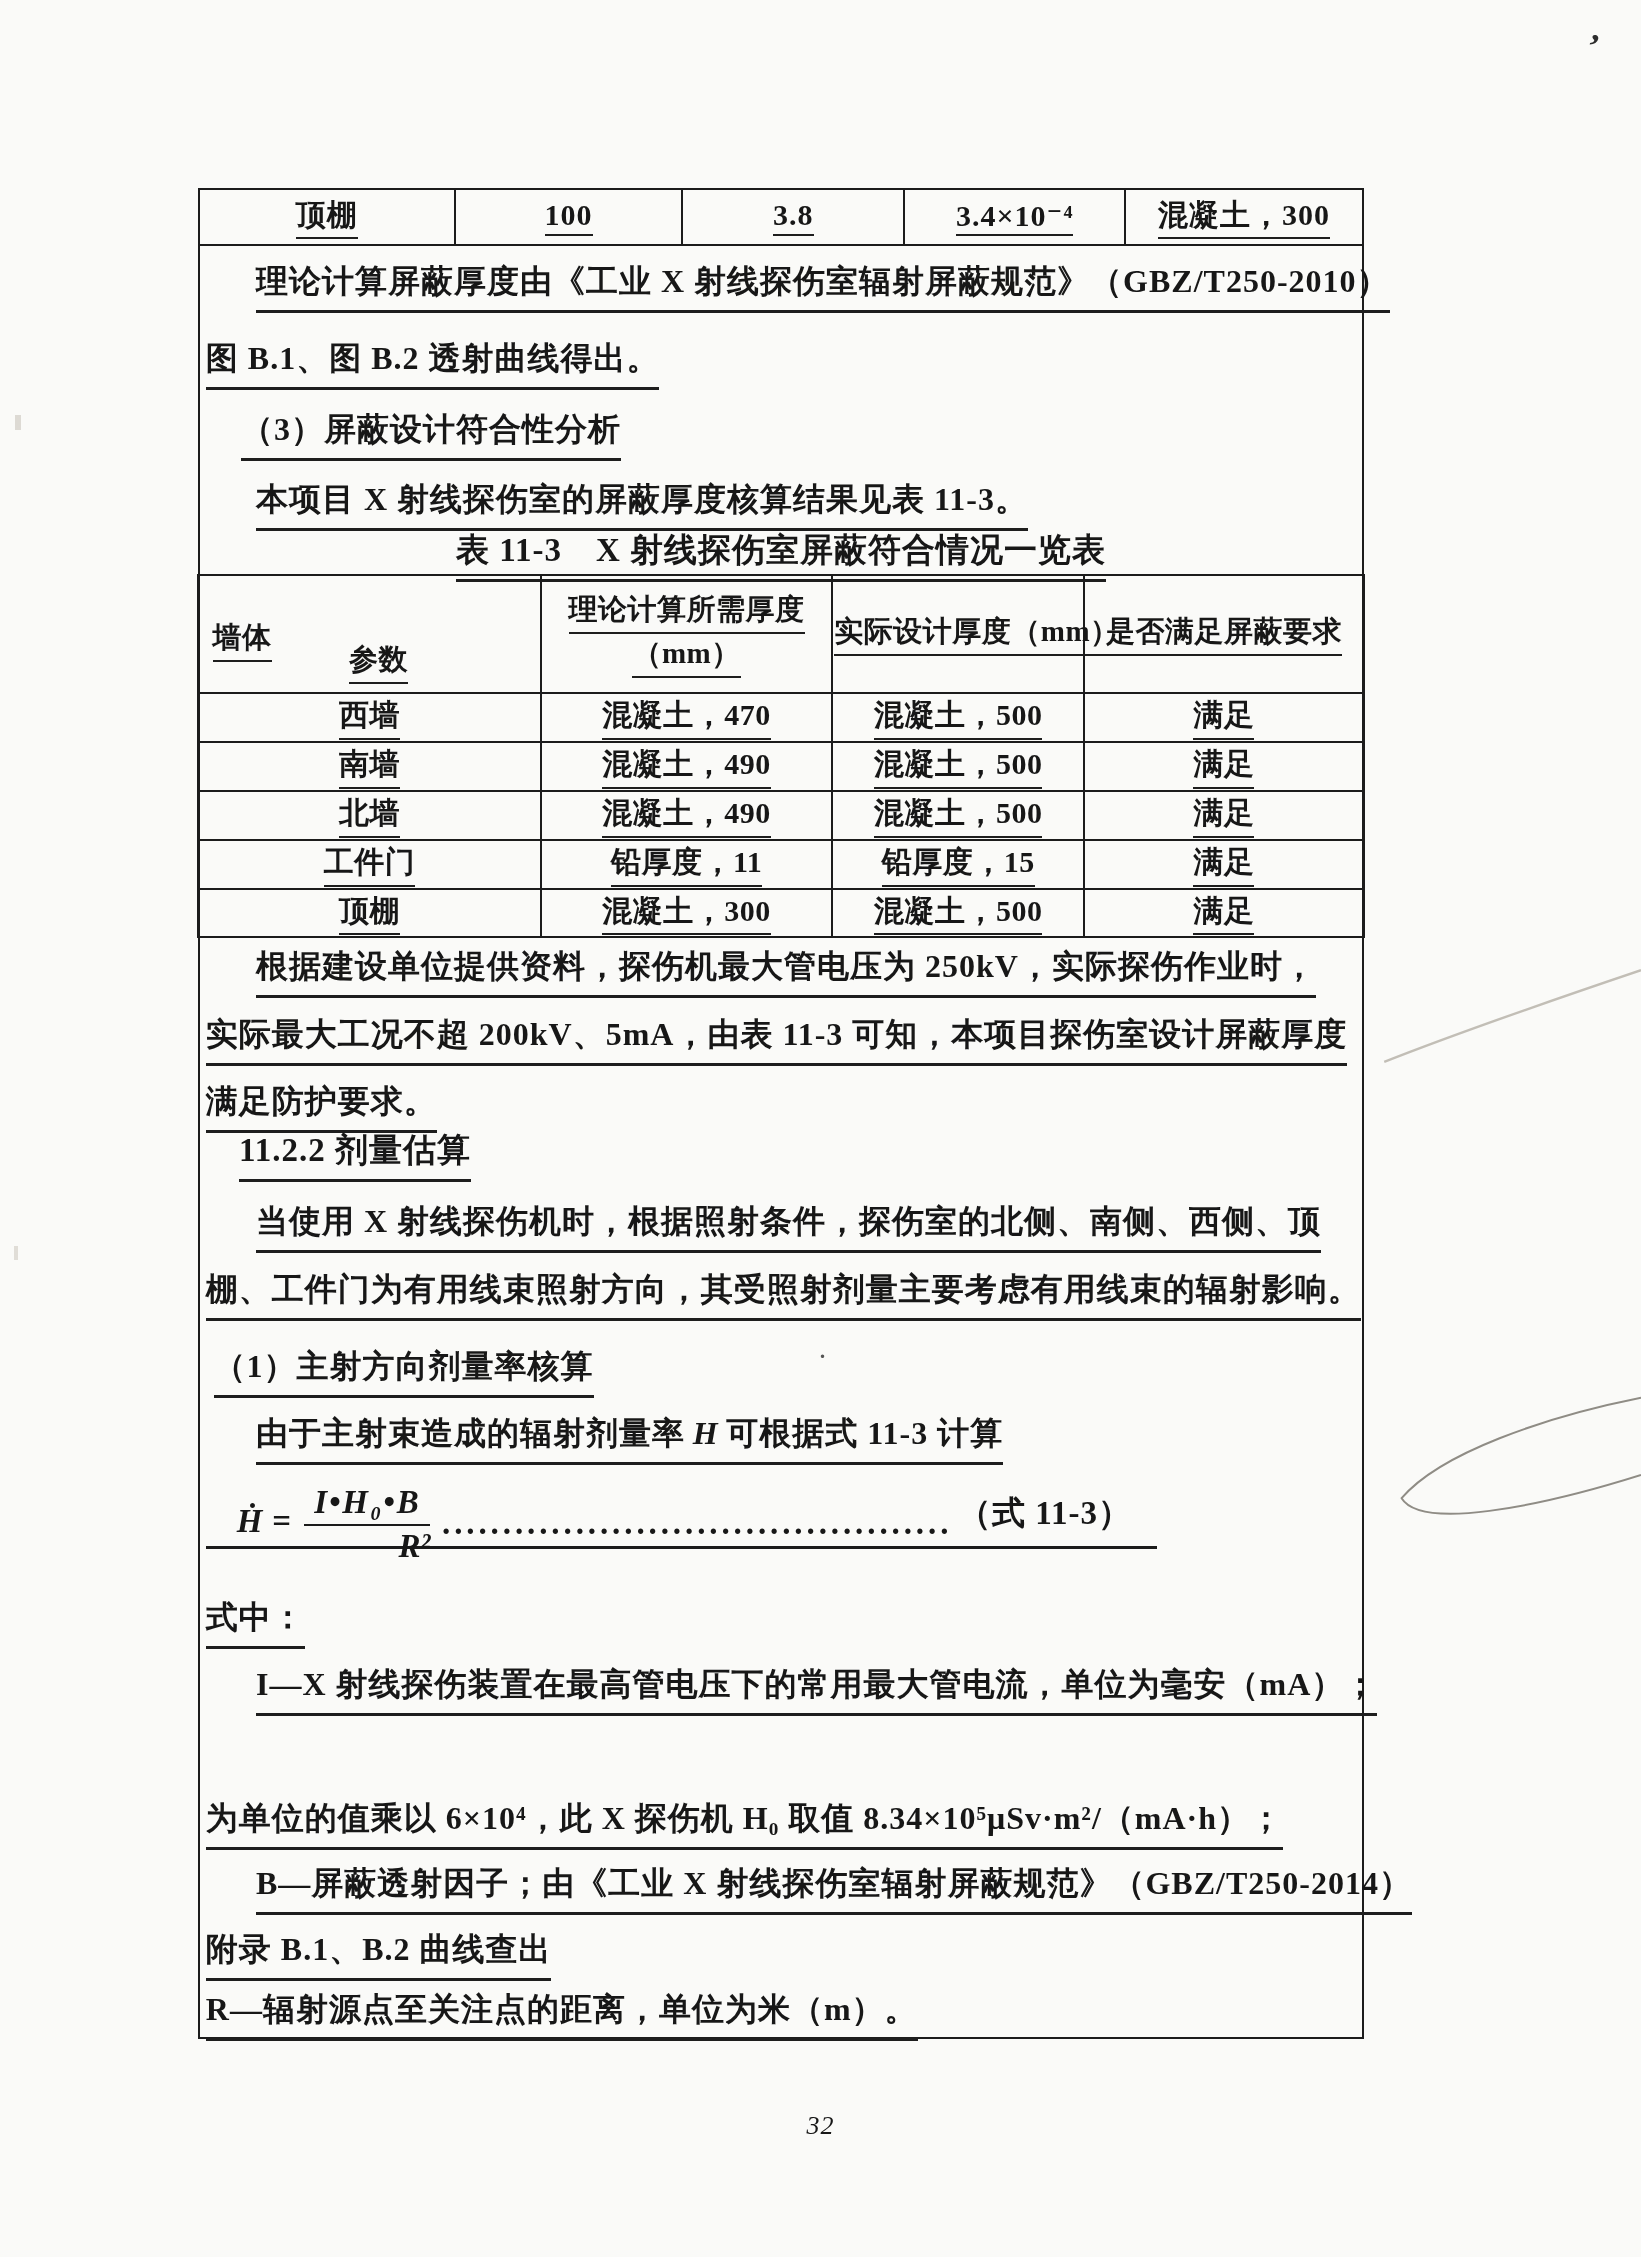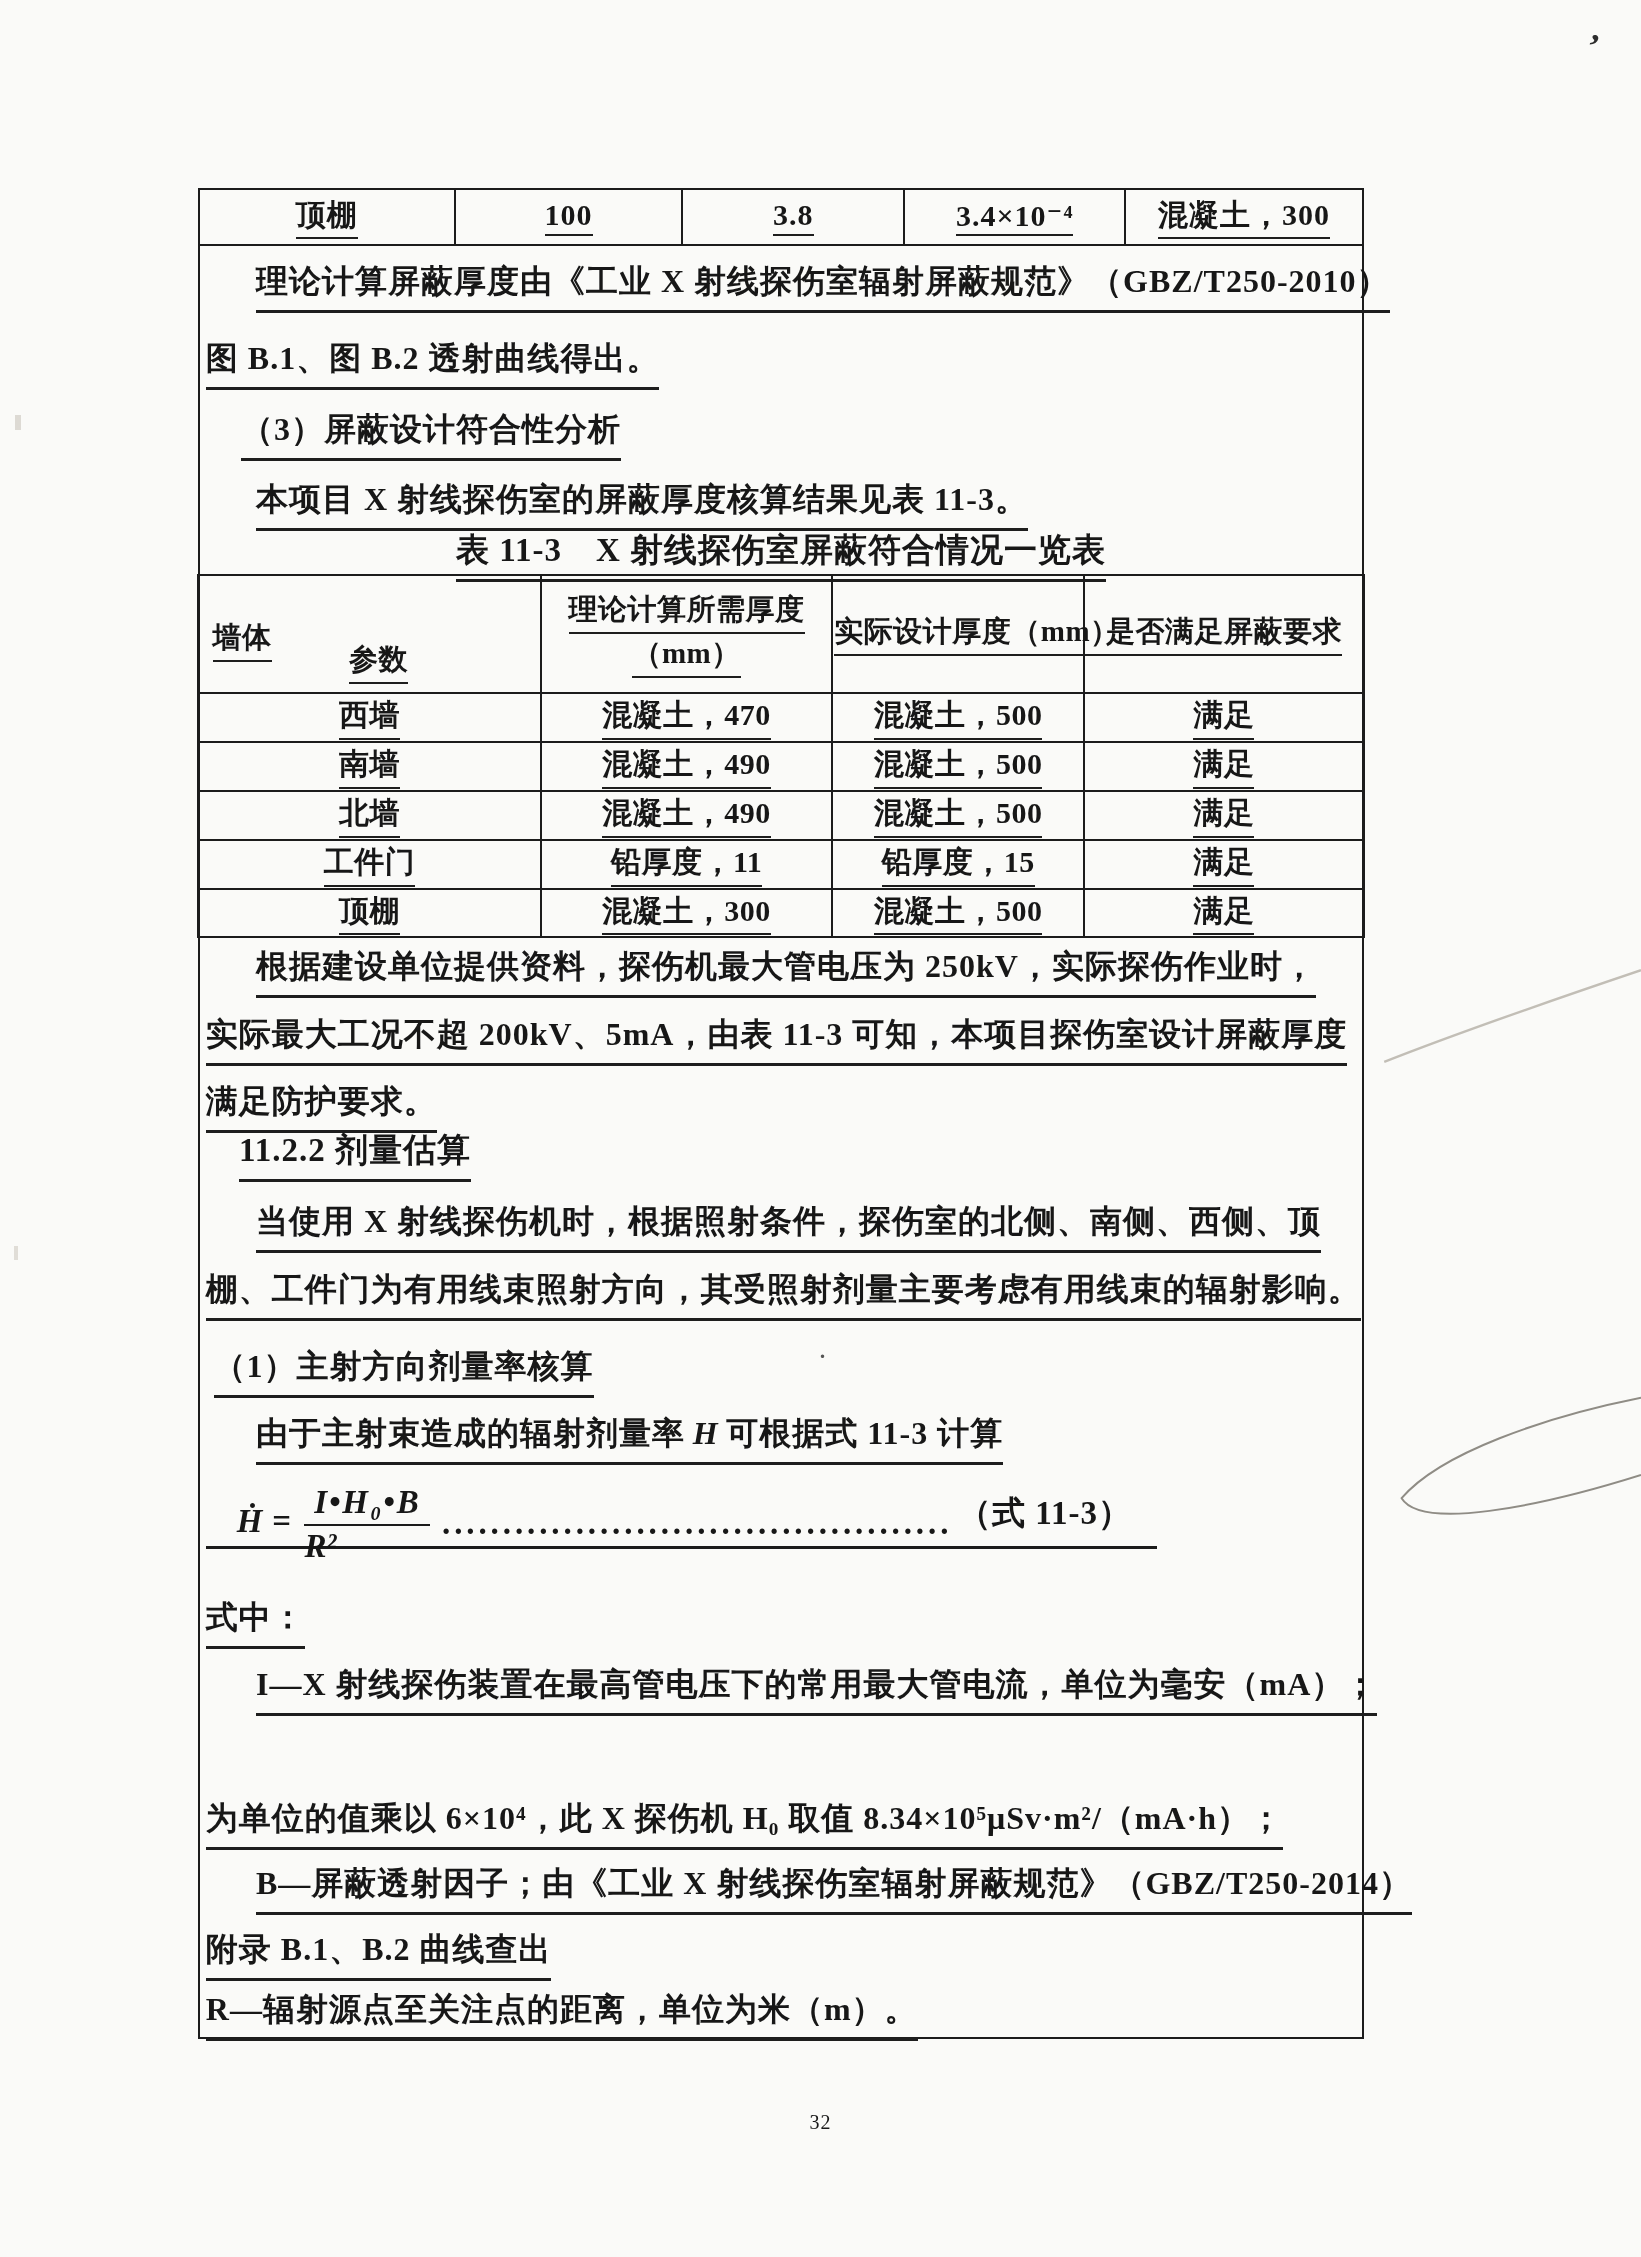--- a/index.html
+++ b/index.html
@@ -27,28 +27,28 @@
   .t113 tr.bod{height:46px;}
   .corner{position:relative;}
   .c-a{position:absolute;left:13.5px;top:42px;}
   .c-b{position:absolute;left:44%;bottom:7.7px;}
   .hstack{display:flex;flex-direction:column;align-items:center;gap:0;}
   
   .formula-row{position:absolute;left:5.8px;top:1279px;width:951px;height:77px;
                border-bottom:3.9px solid #1b1b1b;display:flex;align-items:flex-end;font-size:33px;}
   .f-h{font-style:italic;margin:0 9.7px 5.8px 31px;}
   .f-eq{margin:0 13.5px 5.8px 0;}
-  .frac{display:inline-flex;flex-direction:column;align-items:flex-start;margin-bottom:-19.3px;}
+  .frac{display:inline-flex;flex-direction:column;align-items:flex-end;margin-bottom:-19.3px;}
   .num{border-bottom:2.9px solid #1b1b1b;padding:0 9.7px 3.9px;font-style:italic;letter-spacing:1.9px;}
   .den{font-style:italic;padding-top:1.9px;}
   .f-dots{letter-spacing:3.9px;margin:0 5.8px 3.9px 11.6px;overflow:hidden;flex:0 1 auto;white-space:nowrap;}
   .f-label{margin-bottom:9.7px;white-space:nowrap;letter-spacing:1px;}
   
   .pageno{position:absolute;top:2111px;left:0;width:1641px;text-align:center;
-          font-size:20px;font-weight:normal;letter-spacing:1px;}
+          font-size:26px;font-weight:normal;letter-spacing:1px;font-style:italic;}
   .speck{position:absolute;left:1587px;top:27px;font-size:35px;color:#2d2d2d;transform:rotate(14deg);}
   .dotmark{position:absolute;left:819px;top:1344px;font-size:21px;color:#555;}
   .lspeck{position:absolute;left:15.4px;top:415px;width:5.8px;height:15.4px;background:#dddad4;}
   .lspeck2{position:absolute;left:13.5px;top:1246px;width:4.8px;height:13.5px;background:#e0ddd7;}
   .scratch{position:absolute;left:0;top:0;pointer-events:none;}
 </style>
 </head>
 <body>
 
 <div class="page">

